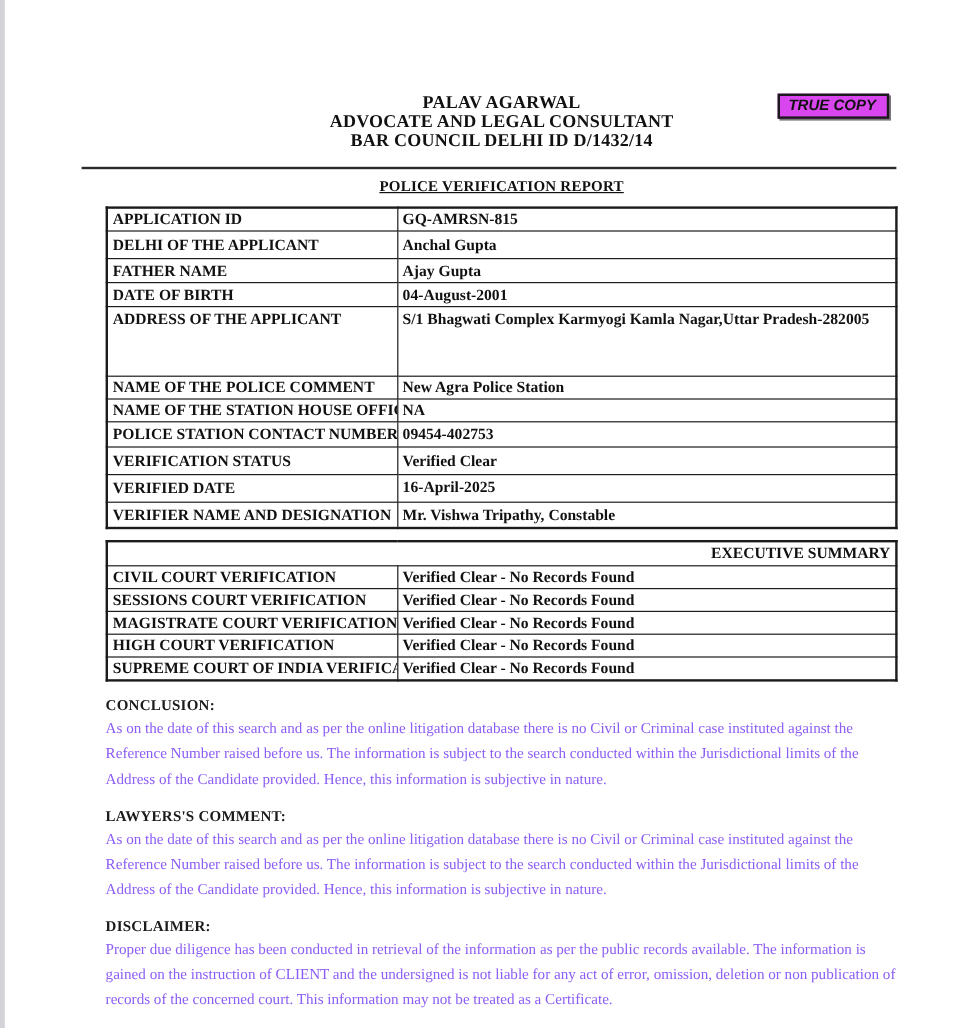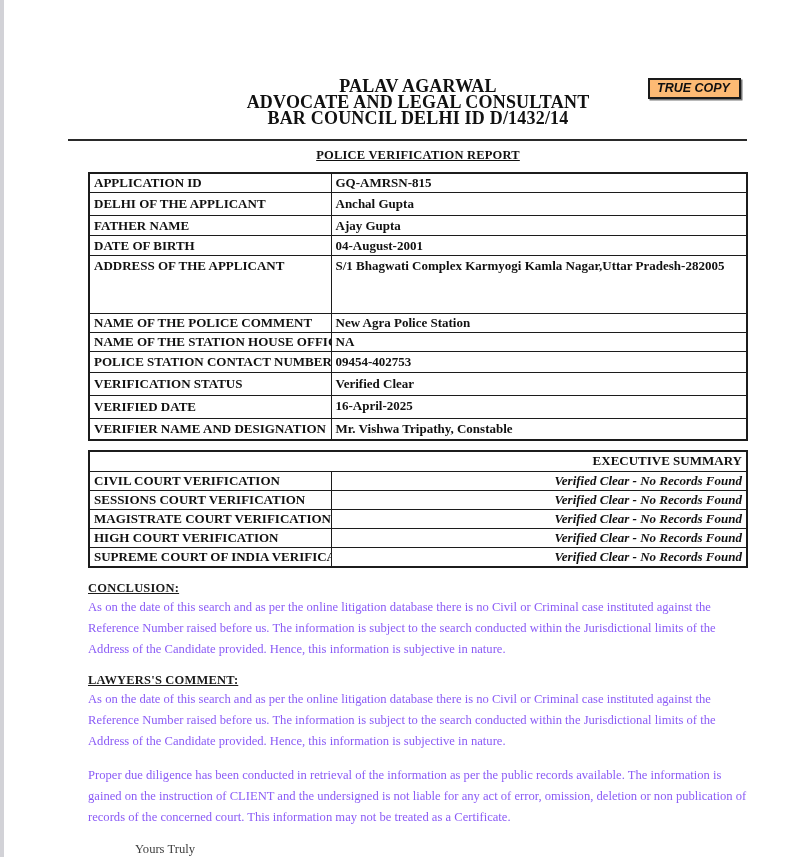--- a/index.html
+++ b/index.html
@@ -5,29 +5,29 @@
   html,body { margin:0; padding:0; background:#ffffff; }
   .page {
     position:relative; width:803px; height:857px; background:#ffffff;
     font-family:"Liberation Serif", serif; color:#111; overflow:hidden;
   }
   .left-edge { position:absolute; left:0; top:0; width:4px; height:857px; background:#d2d2d7; }
 
   .content { position:absolute; left:88px; top:0; width:660px; }
 
   
-  .letterhead { padding-top:78px; text-align:center; font-weight:bold; font-size:18px; line-height:16px; letter-spacing:0.2px; }
+  .letterhead { padding-top:78px; text-align:center; font-weight:bold; font-size:15px; line-height:16px; letter-spacing:0.2px; }
   .letterhead div { margin:0; }
 
   
   .stamp {
     position:absolute; left:648px; top:78px; padding:1px 9px 2px 7px;
     border:2px solid #1a1a1a; box-shadow:1.5px 1.5px 0 #777;
     font-family:"Liberation Sans", sans-serif; font-weight:bold; font-style:italic;
-    font-size:12.5px; color:#101010; background:#fdba74;text-align:center;
+    font-size:12.5px; color:#101010; background:#d946ef;text-align:center;
   }
 
   .rule { border:none; border-top:2px solid #2a2a2a; margin:13px 0 0 -20px; width:679px; }
 
   .report-title { margin-top:7px; text-align:center; font-weight:bold; font-size:12.5px; letter-spacing:0.2px; }
   .report-title span { text-decoration:underline; }
 
   
   table { border-collapse:collapse; table-layout:fixed; width:660px; }
   table.details { margin-top:9px; border:2px solid #1c1c1c; }
@@ -36,25 +36,25 @@
     border:1px solid #1c1c1c; font-weight:bold; font-size:13px;
     padding:1px 4px; vertical-align:middle; overflow:hidden; white-space:nowrap;
   }
   col.c1 { width:242px; }
   tr.h19{height:19px} tr.h20{height:20px} tr.h21{height:21px} tr.h23{height:23px}
   tr.addr { height:58px; }
   tr.addr td { vertical-align:top; padding-top:2px; white-space:normal; }
   td.vtop { vertical-align:top; padding-top:2px; }
   table.exec td.head { text-align:right; height:17px; }
   table.exec tr { height:18px; }
-  table.exec td.val { text-align:right;font-style:italic; }
+  table.exec td.val { text-align:left; }
 
   
   .sec { margin-top:13px; width:660px; }
-  .sec h3 { margin:0 0 1px 0; font-size:12.5px; font-weight:bold; text-decoration:underline; letter-spacing:0.2px; color:#1b1b1b; }
+  .sec h3 { margin:0 0 1px 0; font-size:12.5px; font-weight:bold; letter-spacing:0.2px; color:#1b1b1b; }
   .sec p { margin:0; font-size:12.6px; line-height:21px; color:#8b5cf6; }
 
   
   .closing { margin-top:14px; }
   .salutation { margin-left:47px; font-size:12.6px; color:#3f3f3f; }
 </style>
 </head>
 <body>
 
 <div class="page">
@@ -167,20 +167,21 @@
       <h3>CONCLUSION:</h3>
       <p>As on the date of this search and as per the online litigation database there is no Civil or Criminal case instituted against the Reference Number raised before us. The information is subject to the search conducted within the Jurisdictional limits of the Address of the Candidate provided. Hence, this information is subjective in nature.</p>
     </div>
 
     <div class="sec">
       <h3>LAWYERS'S COMMENT:</h3>
       <p>As on the date of this search and as per the online litigation database there is no Civil or Criminal case instituted against the Reference Number raised before us. The information is subject to the search conducted within the Jurisdictional limits of the Address of the Candidate provided. Hence, this information is subjective in nature.</p>
     </div>
 
     <div class="sec">
+      <h3>DISCLAIMER:</h3>
       <p>Proper due diligence has been conducted in retrieval of the information as per the public records available. The information is gained on the instruction of CLIENT and the undersigned is not liable for any act of error, omission, deletion or non publication of records of the concerned court. This information may not be treated as a Certificate.</p>
     </div>
 
     <div class="closing">
       <div class="salutation">Yours Truly</div>
 
     </div>
 
   </div>
 </div>

